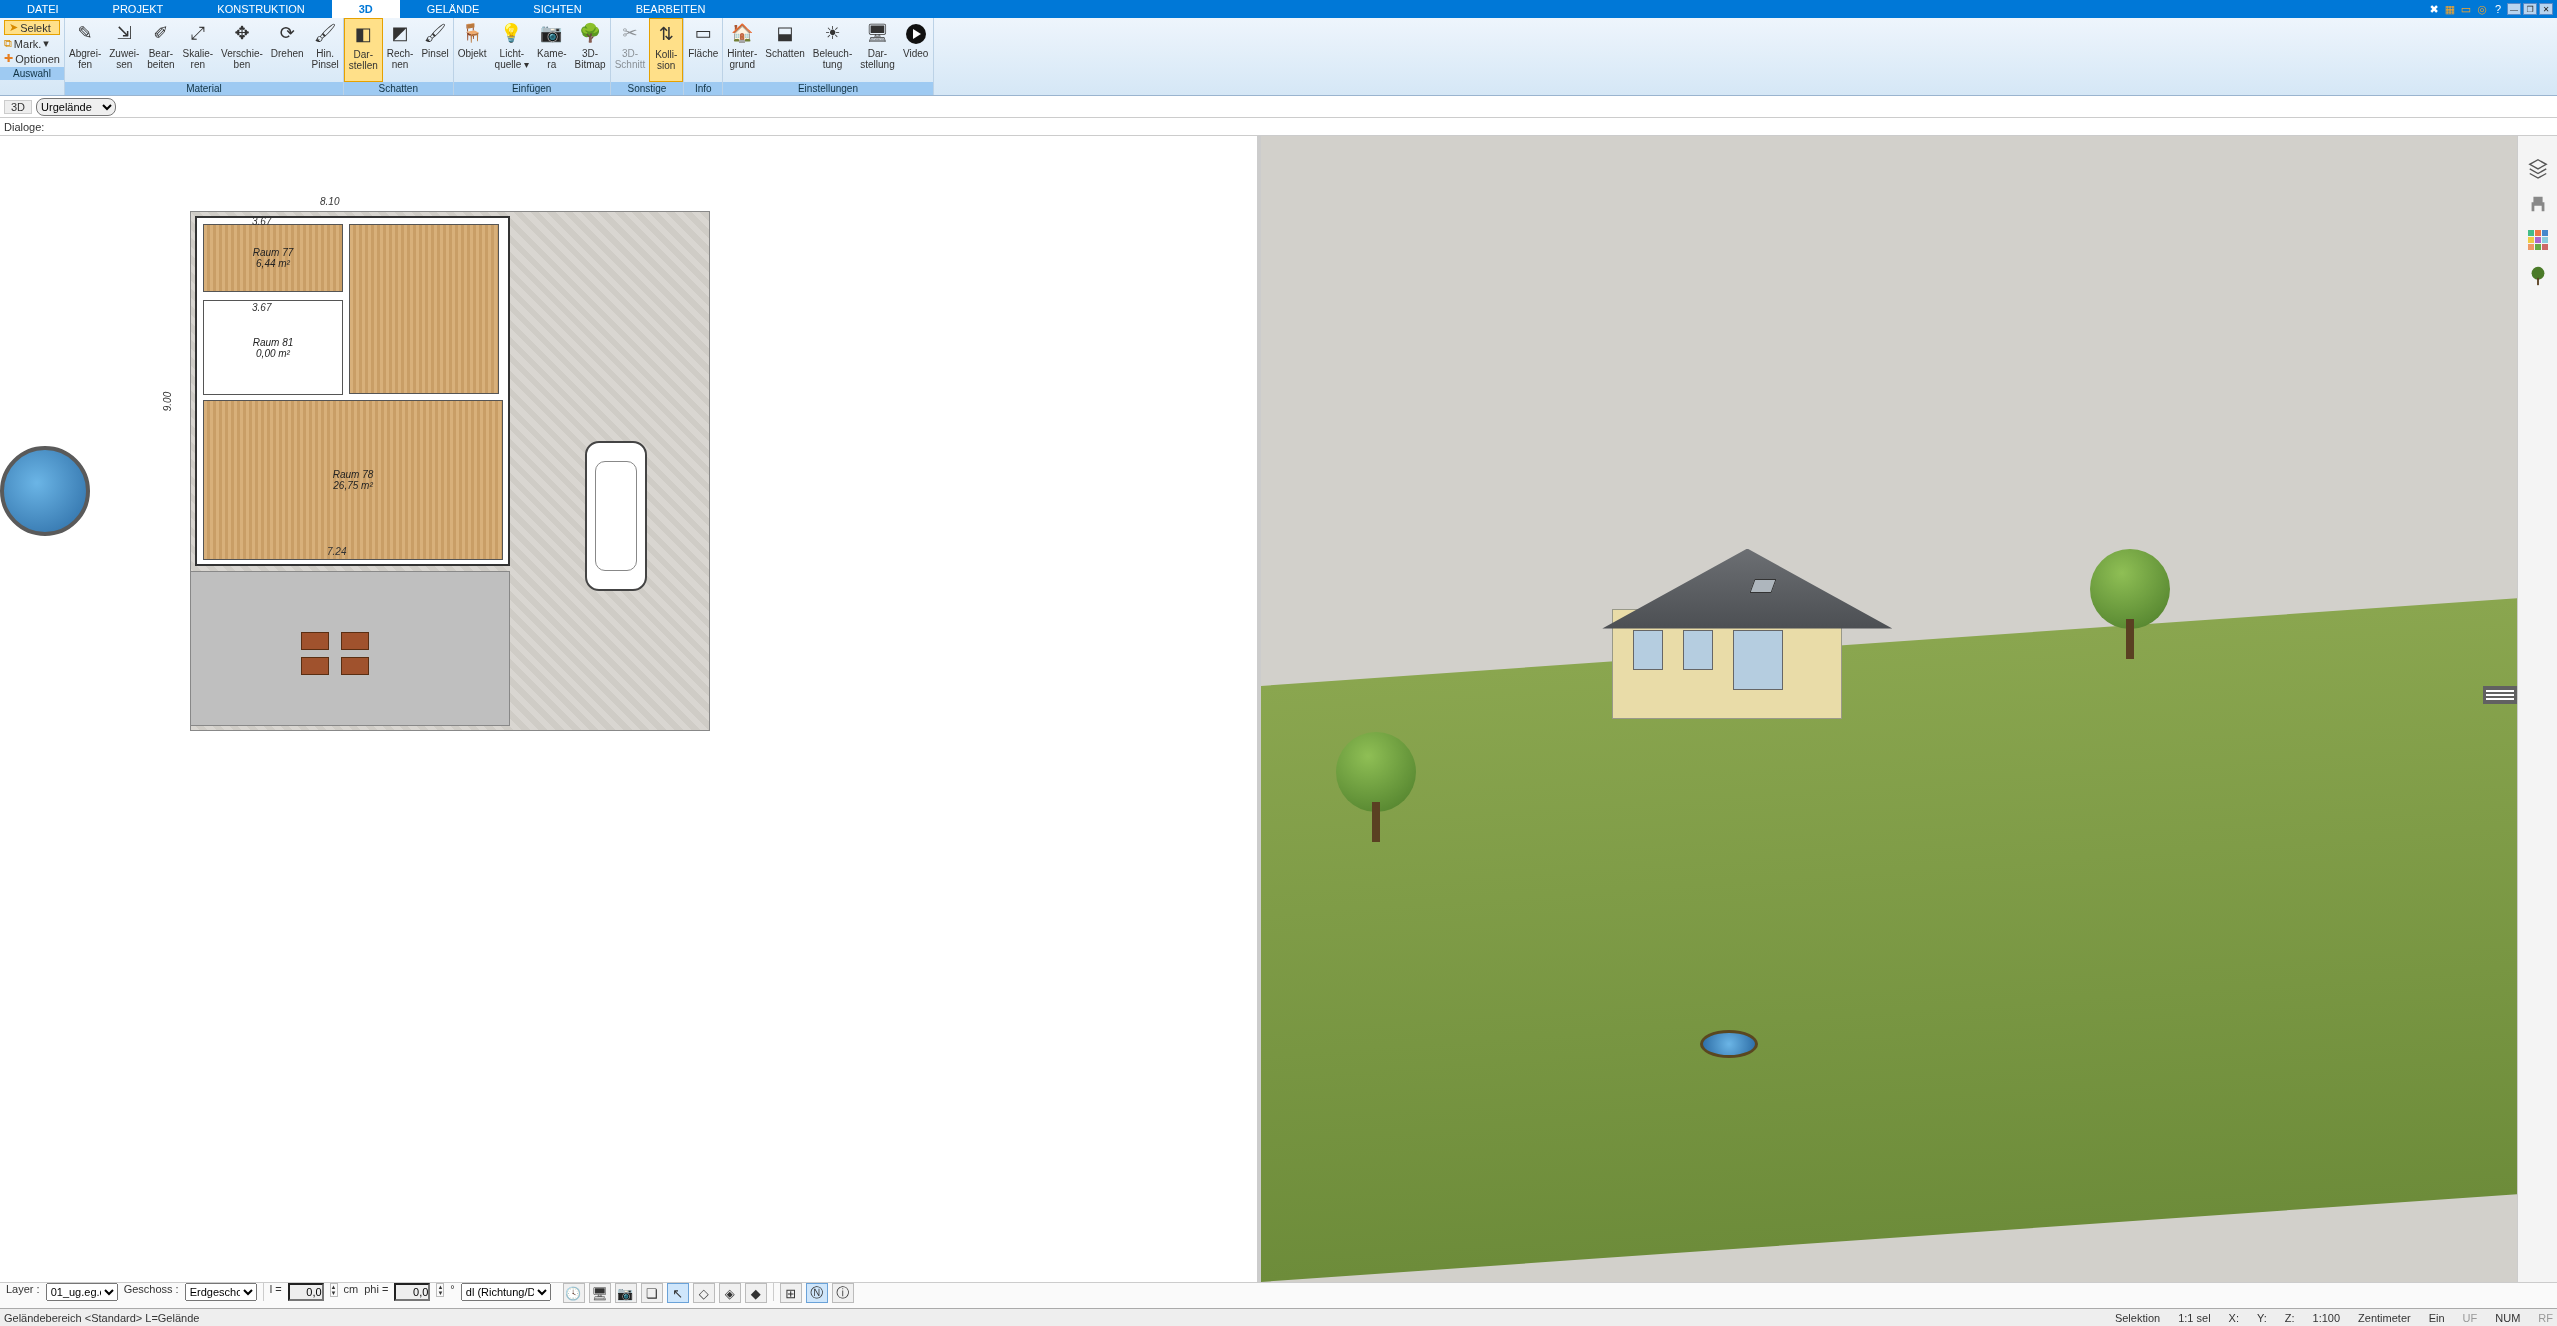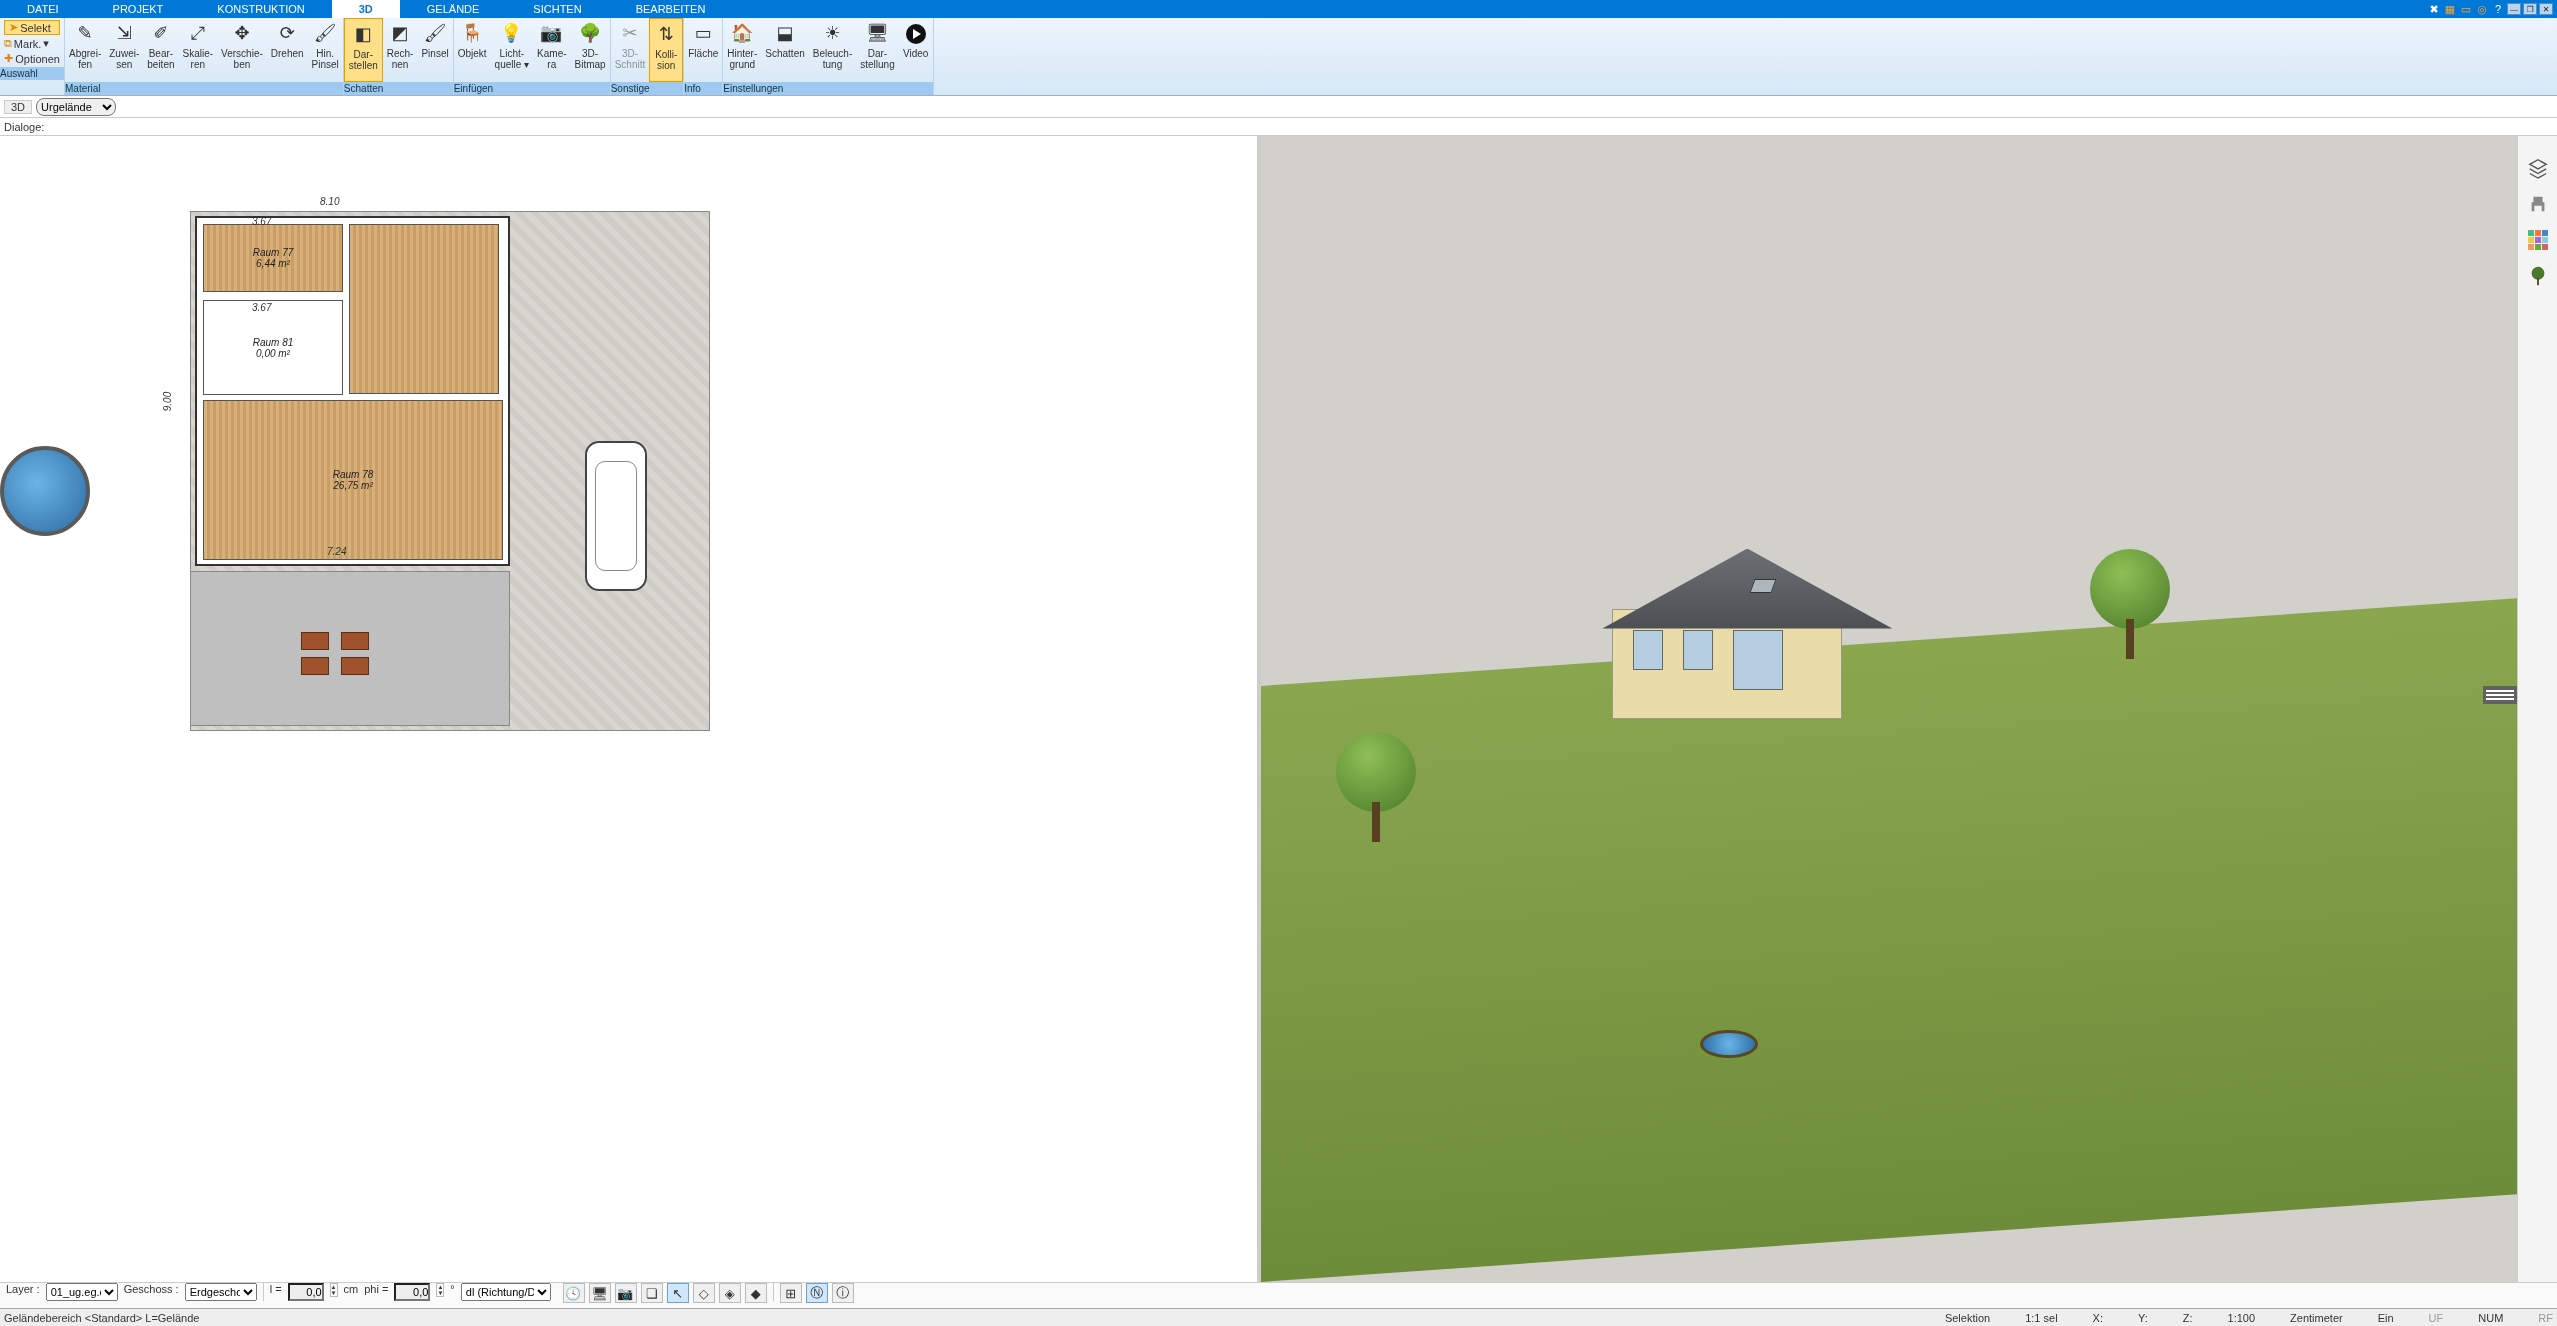--- a/index.html
+++ b/index.html
@@ -16,21 +16,21 @@
 .title-icons .winbtn { width: 14px; height: 12px; background: #b8d4ef; border: 1px solid #5a8ac6; color: #222; font-size: 8px; display: flex; align-items: center; justify-content: center; }
 
 
 .ribbon { display: flex; background: linear-gradient(#eef5fc,#d5e7f6); border-bottom: 1px solid #9ab4cf; height: 78px; }
 .ribbon-group { display: flex; flex-direction: column; border-right: 1px solid #bcd2e6; }
 .ribbon-buttons { display: flex; flex: 1; }
 .r-btn { display: flex; flex-direction: column; align-items: center; justify-content: flex-start; padding: 2px 4px 0; min-width: 34px; cursor: pointer; text-align: center; line-height: 1.1; }
 .r-btn.sel { background: #ffe089; border: 1px solid #e6a100; }
 .r-btn .ico { width: 24px; height: 24px; margin: 2px 0 2px; display: flex; align-items: center; justify-content: center; font-size: 18px; }
 .r-btn .lbl { font-size: 10px; }
-.ribbon-group > .group-label { text-align: left; font-size: 10px; background: #9ecaf2; color: #134; padding: 1px 0; }
+.ribbon-group > .group-label { text-align: center; font-size: 10px; background: #9ecaf2; color: #134; padding: 1px 0; }
 .auswahl-col { display: flex; flex-direction: column; padding: 2px 4px; gap: 2px; font-size: 11px; min-width: 64px; }
 .auswahl-col .opt { display: flex; align-items: center; gap: 2px; cursor: pointer; }
 .selekt-btn { background: #ffe089; border: 1px solid #e6a100; padding: 0 4px; font-size: 11px; cursor: pointer; display: flex; align-items: center; gap: 2px; }
 
 
 .subbar { display: flex; align-items: center; height: 22px; border-bottom: 1px solid #ccc; padding: 0 4px; gap: 4px; font-size: 11px; }
 .subbar .tag { background: #eee; border: 1px solid #ccc; padding: 0 6px; }
 .subbar select { font-size: 11px; height: 18px; width: 80px; border-radius: 8px; }
 
 
@@ -77,21 +77,21 @@
 
 
 .optbar { height: 26px; border-top: 1px solid #ccc; display: flex; align-items: flex-start; padding: 0 6px; gap: 6px; font-size: 11px; background: #fafafa; }
 .optbar select, .optbar input { font-size: 11px; height: 18px; }
 .optbar input.num { width: 36px; background: #eee; text-align: right; }
 .optbar .ob-icons { display: flex; gap: 4px; margin-left: 6px; }
 .optbar .obi { width: 22px; height: 20px; border: 1px solid #bbb; background: #f0f0f0; display: flex; align-items: center; justify-content: center; font-size: 13px; cursor: pointer; }
 .optbar .obi.act { background: #cfe6fb; border-color: #6aa2d8; }
 
 
-.statusbar { height: 18px; border-top: 1px solid #aaa; background: #eee; display: flex; align-items: center; font-size: 11px; padding: 0 4px; gap: 35px; }
+.statusbar { height: 18px; border-top: 1px solid #aaa; background: #eee; display: flex; align-items: center; font-size: 11px; padding: 0 4px; gap: 18px; }
 .statusbar .sp { flex: 1; }
 .statusbar .dim { color: #999; }
 
 svg { display: block; }
 </style>
 </head>
 <body>
 
 <div class="app">
 

